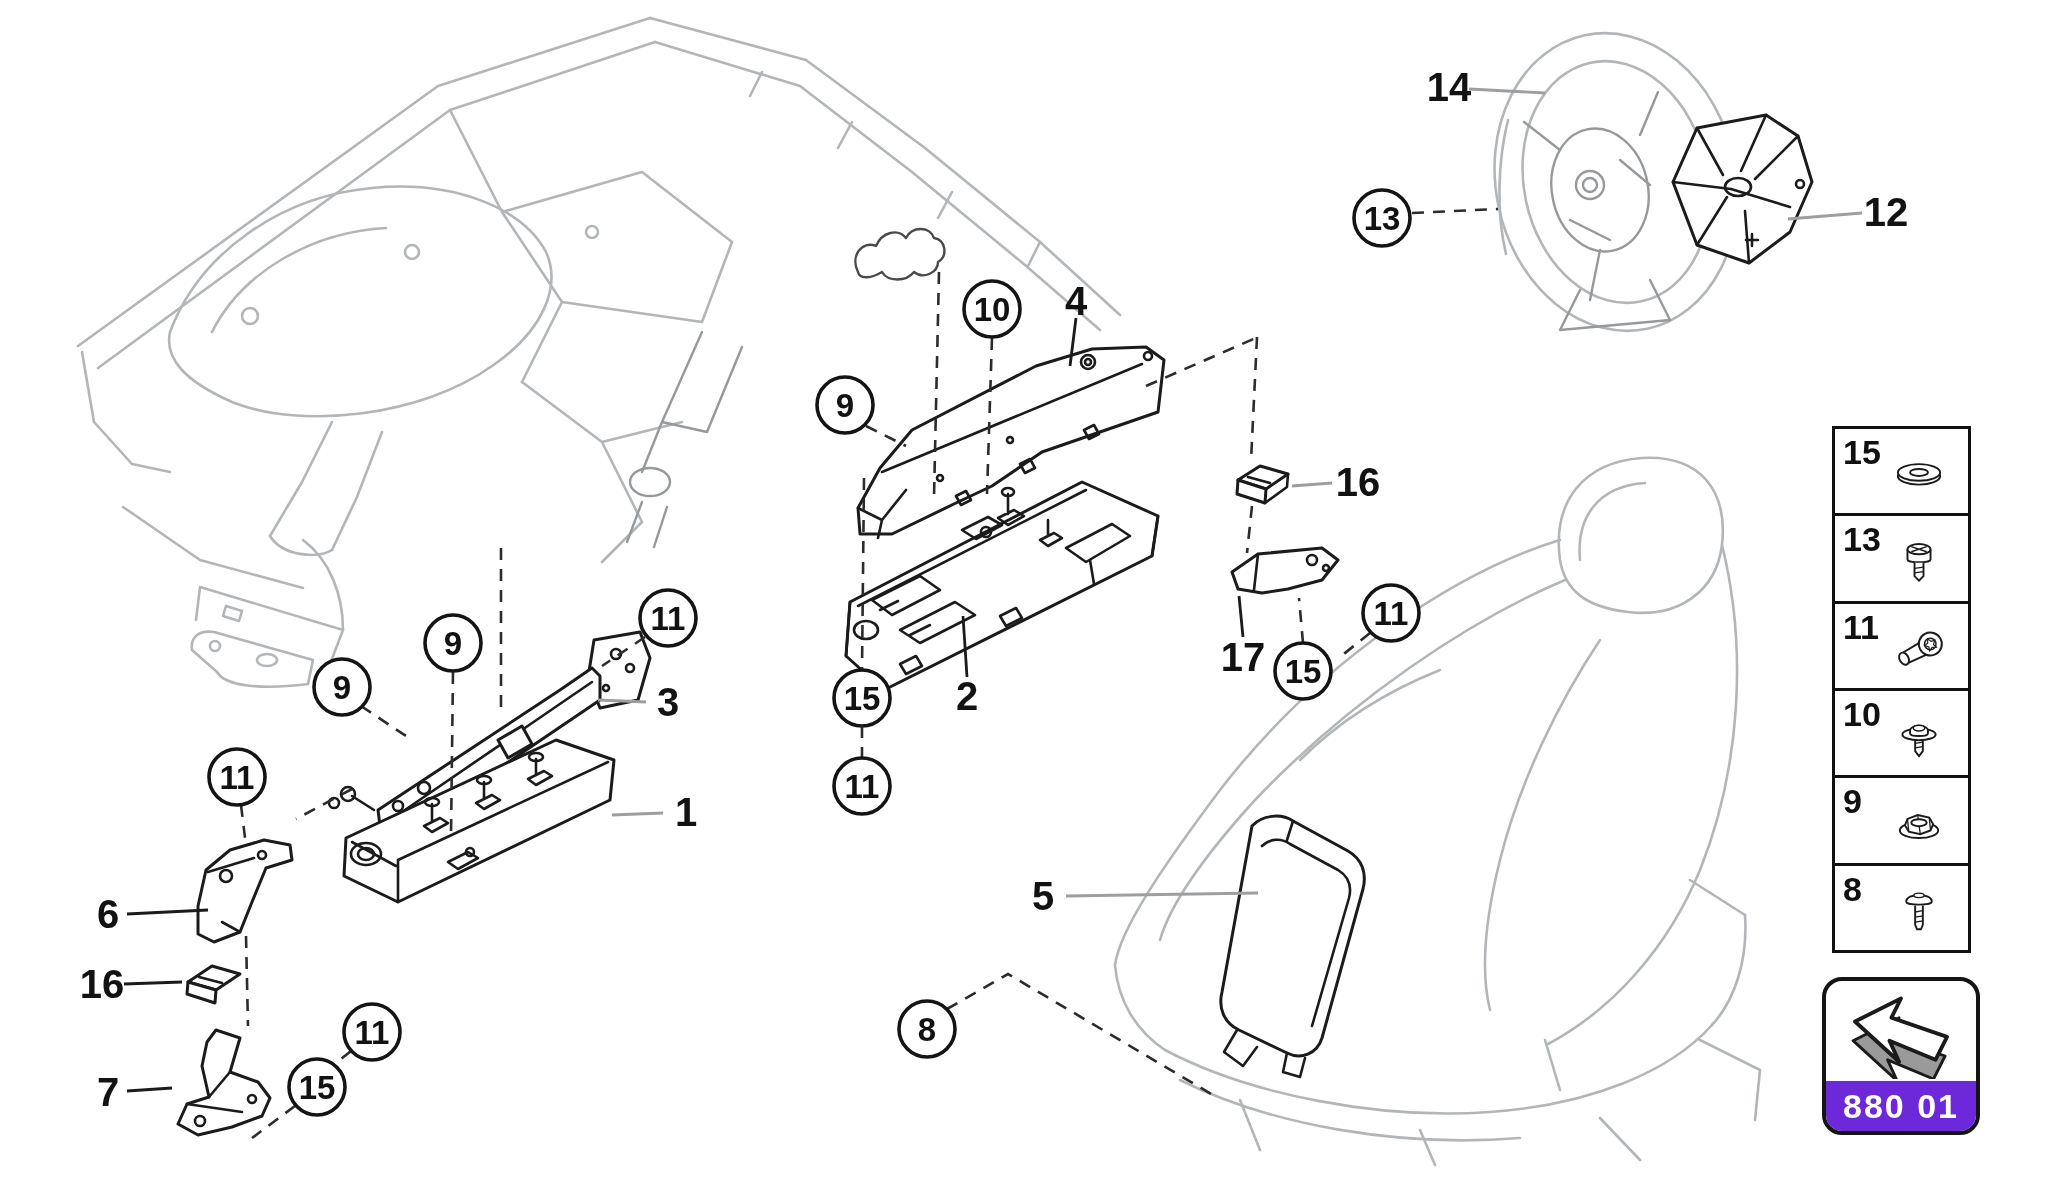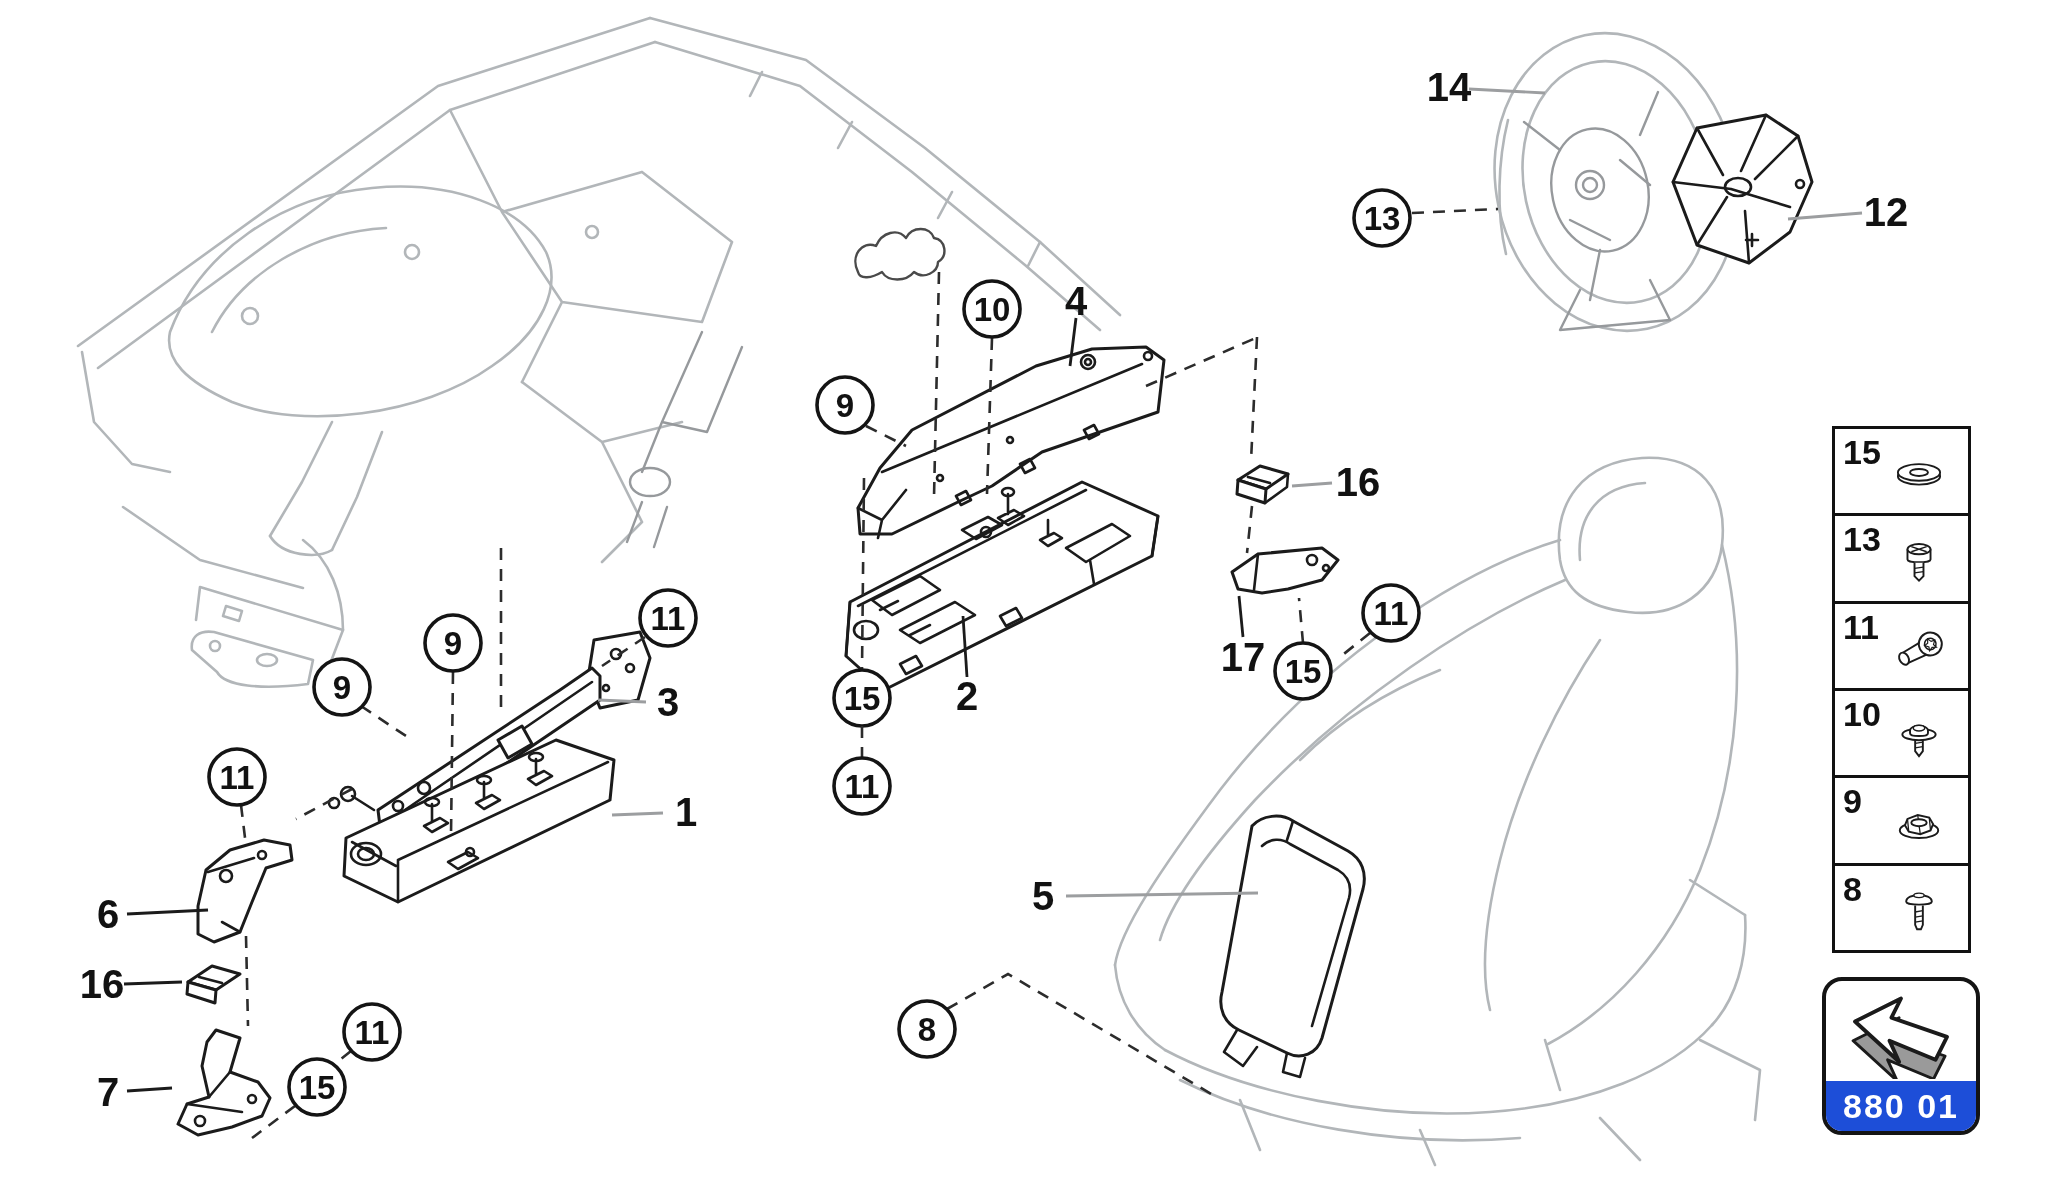--- a/index.html
+++ b/index.html
@@ -27,21 +27,21 @@
   .legend-num{position:absolute;left:8px;top:4px;font-size:34px;font-weight:bold;color:#111;}
   .legend-ic{position:absolute;right:2px;top:14px;width:94px;height:64px;}
 
   
   #pagebox{position:absolute;left:1822px;top:977px;width:158px;height:158px;
            border:4px solid #141414;border-radius:20px;background:#fff;
            box-sizing:border-box;overflow:hidden;}
   #pagebox .arrow-wrap{position:absolute;left:0;top:0;right:0;height:104px;
            display:flex;align-items:center;justify-content:center;}
   #pagebox .code-band{position:absolute;left:0;right:0;bottom:0;height:50px;
-           background:#1d4ed8;color:#fff;display:flex;align-items:center;justify-content:center;
+           background:#6d28d9;color:#fff;display:flex;align-items:center;justify-content:center;
            font-size:34px;font-weight:bold;letter-spacing:2px;}
 </style>
 </head>
 <body>
 
 <div id="stage">
 <svg id="diagram" viewBox="0 0 2048 1182" width="2048" height="1182">
 
   <g id="ctx-dashboard">
     <path class="ctx" d="M78,346 L438,86 L650,18"></path>

